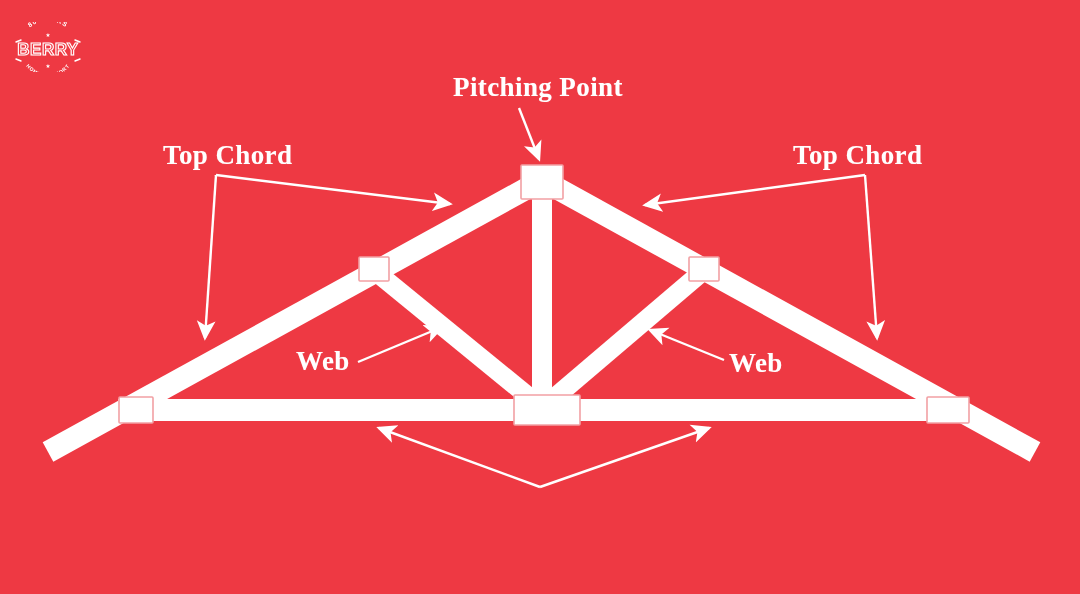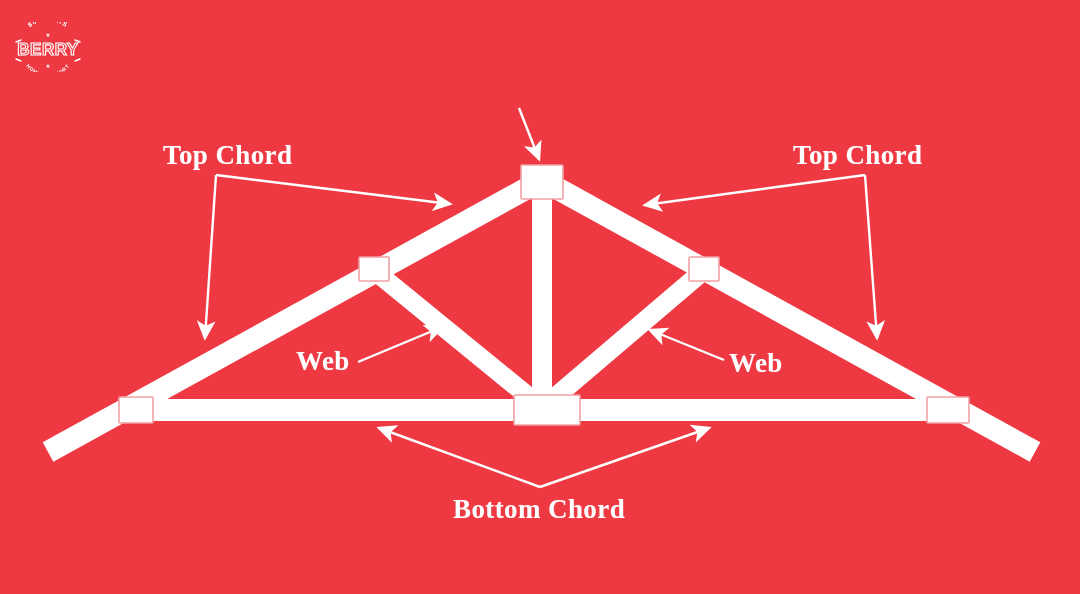--- a/index.html
+++ b/index.html
@@ -123,19 +123,19 @@
       <path d="M 865 175 L 877 338" marker-end="url(#arrowhead)"></path>
 
       <line x1="358" y1="362" x2="442" y2="327" marker-end="url(#arrowhead)"></line>
       <line x1="724" y1="360" x2="650" y2="330" marker-end="url(#arrowhead)"></line>
 
       <path d="M 540 487 L 379 428" marker-end="url(#arrowhead)"></path>
       <path d="M 540 487 L 709 428" marker-end="url(#arrowhead)"></path>
     </g>
   </svg>
 
+  <div class="lbl" id="label-pitching-point">Pitching Point</div>
   <div class="lbl" id="label-top-chord-left">Top Chord</div>
   <div class="lbl" id="label-top-chord-right">Top Chord</div>
   <div class="lbl" id="label-web-left">Web</div>
   <div class="lbl" id="label-web-right">Web</div>
-  <div class="lbl" id="label-bottom-chord">Bottom Chord</div>
 
 </div>
 
 </body></html>

